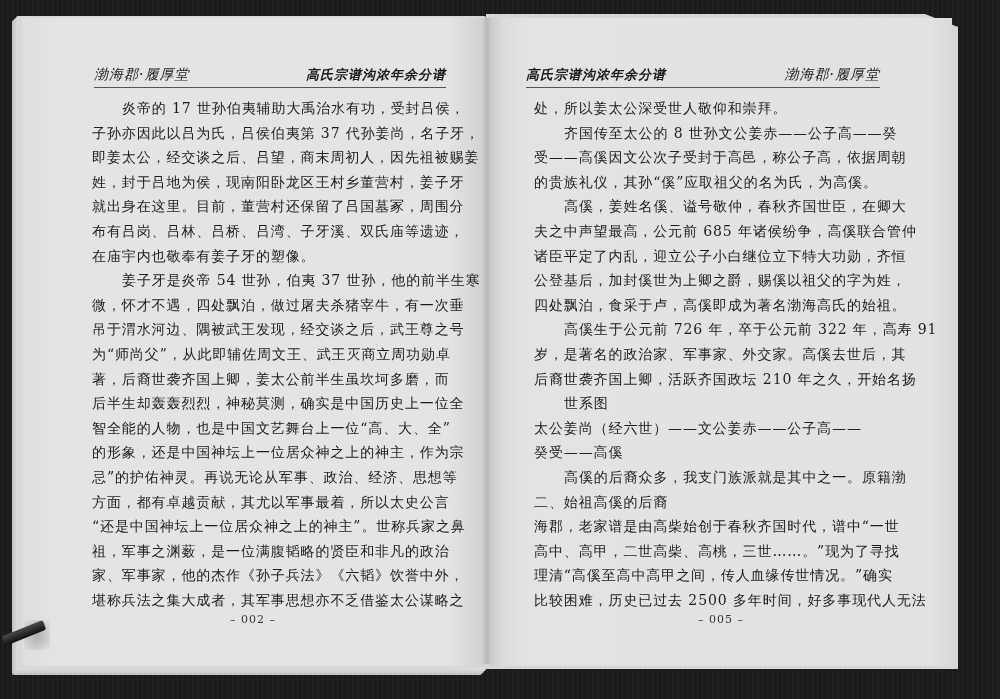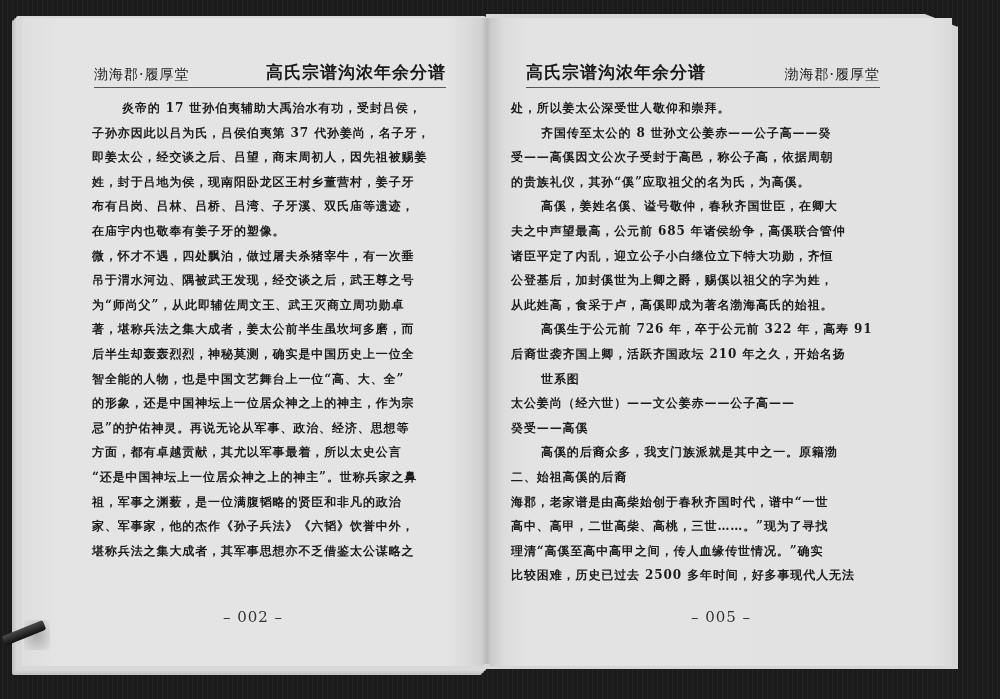--- a/index.html
+++ b/index.html
@@ -33,33 +33,33 @@
       position: absolute; left: 482px; top: 18px; width: 10px; height: 646px;
       background: linear-gradient(90deg, #cfcfcf, #b9b9b9 50%, #cdcdcd);
     }
     .page-header {
       position: absolute; top: 44px; left: 72px; width: 352px; height: 22px;
       border-bottom: 1px solid #555;
       display: flex; justify-content: space-between; align-items: flex-end;
       font-size: 14px; color: #1a1a1a; padding-bottom: 3px;
     }
     .page.right .page-header { left: 36px; width: 354px; }
-    .header-left, .header-right { letter-spacing: 1px; }
-    .header-book { font-weight: bold; font-size: 17px; }
+    .header-left, .header-right { font-style: italic; letter-spacing: 1px; }
+    .header-book { font-weight: bold; font-size: 13px; }
     .page-body {
       position: absolute; top: 78px; left: 70px; width: 356px;
-      font-size: 12px; line-height: 24.6px; color: #1c1c1c;
-      letter-spacing: 0.9px; text-align: justify; font-weight: bold;
+      font-size: 14px; line-height: 24.6px; color: #1c1c1c;
+      letter-spacing: 0.9px; text-align: justify;
     }
-    .page.right .page-body { left: 21px; width: 356px; }
+    .page.right .page-body { left: 44px; width: 356px; }
     .line { display: block; white-space: nowrap; height: 24.6px; overflow: visible; }
     .indent { padding-left: 30px; }
     .page-number {
       position: absolute; bottom: 40px; left: 0; width: 100%;
-      text-align: center; font-size: 15px; color: #333; letter-spacing: 1px;
+      text-align: center; font-size: 11px; color: #333; letter-spacing: 1px;
     }
     .bookmark {
       position: absolute; left: 2px; top: 628px; width: 44px; height: 10px;
       background: linear-gradient(180deg, #4a4a4a, #111);
       transform: rotate(-22deg); border-radius: 2px;
     }
     .bookmark-shadow {
       position: absolute; left: 24px; top: 620px; width: 26px; height: 30px;
       background: radial-gradient(ellipse at center, rgba(80,80,80,0.35), rgba(0,0,0,0));
     }
@@ -76,26 +76,28 @@
   <div class="page left">
     <div class="page-header">
       <span class="header-left">渤海郡·履厚堂</span>
       <span class="header-right header-book">高氏宗谱沟浓年余分谱</span>
     </div>
     <div class="page-body" id="left-body">
         <span class="line indent">炎帝的 17 世孙伯夷辅助大禹治水有功，受封吕侯，</span>
         <span class="line">子孙亦因此以吕为氏，吕侯伯夷第 37 代孙姜尚，名子牙，</span>
         <span class="line">即姜太公，经交谈之后、吕望，商末周初人，因先祖被赐姜</span>
         <span class="line">姓，封于吕地为侯，现南阳卧龙区王村乡董营村，姜子牙</span>
+        <span class="line">就出身在这里。目前，董营村还保留了吕国墓冢，周围分</span>
         <span class="line">布有吕岗、吕林、吕桥、吕湾、子牙溪、双氏庙等遗迹，</span>
         <span class="line">在庙宇内也敬奉有姜子牙的塑像。</span>
+        <span class="line indent">姜子牙是炎帝 54 世孙，伯夷 37 世孙，他的前半生寒</span>
         <span class="line">微，怀才不遇，四处飘泊，做过屠夫杀猪宰牛，有一次垂</span>
         <span class="line">吊于渭水河边、隅被武王发现，经交谈之后，武王尊之号</span>
         <span class="line">为“师尚父”，从此即辅佐周文王、武王灭商立周功勋卓</span>
-        <span class="line">著，堪称兵法之集大成者，姜太公前半生虽坎坷多磨，而</span>
+        <span class="line">著，后裔世袭齐国上卿，姜太公前半生虽坎坷多磨，而</span>
         <span class="line">后半生却轰轰烈烈，神秘莫测，确实是中国历史上一位全</span>
         <span class="line">智全能的人物，也是中国文艺舞台上一位“高、大、全”</span>
         <span class="line">的形象，还是中国神坛上一位居众神之上的神主，作为宗</span>
         <span class="line">忌”的护佑神灵。再说无论从军事、政治、经济、思想等</span>
         <span class="line">方面，都有卓越贡献，其尤以军事最着，所以太史公言</span>
         <span class="line">“还是中国神坛上一位居众神之上的神主”。世称兵家之鼻</span>
         <span class="line">祖，军事之渊薮，是一位满腹韬略的贤臣和非凡的政治</span>
         <span class="line">家、军事家，他的杰作《孙子兵法》《六韬》饮誉中外，</span>
         <span class="line">堪称兵法之集大成者，其军事思想亦不乏借鉴太公谋略之</span>
       </div>
@@ -111,22 +113,23 @@
     </div>
     <div class="page-body" id="right-body">
         <span class="line">处，所以姜太公深受世人敬仰和崇拜。</span>
         <span class="line indent">齐国传至太公的 8 世孙文公姜赤——公子高——癸</span>
         <span class="line">受——高傒因文公次子受封于高邑，称公子高，依据周朝</span>
         <span class="line">的贵族礼仪，其孙“傒”应取祖父的名为氏，为高傒。</span>
         <span class="line indent">高傒，姜姓名傒、谥号敬仲，春秋齐国世臣，在卿大</span>
         <span class="line">夫之中声望最高，公元前 685 年诸侯纷争，高傒联合管仲</span>
         <span class="line">诸臣平定了内乱，迎立公子小白继位立下特大功勋，齐恒</span>
         <span class="line">公登基后，加封傒世为上卿之爵，赐傒以祖父的字为姓，</span>
-        <span class="line">从此姓高，食采于卢，高傒即成为著名渤海高氏的始祖。</span>
+        <span class="line">四处飘泊，食采于卢，高傒即成为著名渤海高氏的始祖。</span>
         <span class="line indent">高傒生于公元前 726 年，卒于公元前 322 年，高寿 91</span>
+        <span class="line">岁，是著名的政治家、军事家、外交家。高傒去世后，其</span>
         <span class="line">后裔世袭齐国上卿，活跃齐国政坛 210 年之久，开始名扬</span>
         <span class="line indent">世系图</span>
         <span class="line">太公姜尚（经六世）——文公姜赤——公子高——</span>
         <span class="line">癸受——高傒</span>
         <span class="line indent">高傒的后裔众多，我支门族派就是其中之一。原籍渤</span>
         <span class="line">二、始祖高傒的后裔</span>
         <span class="line">海郡，老家谱是由高柴始创于春秋齐国时代，谱中“一世</span>
         <span class="line">高中、高甲，二世高柴、高桃，三世……。”现为了寻找</span>
         <span class="line">理清“高傒至高中高甲之间，传人血缘传世情况。”确实</span>
         <span class="line">比较困难，历史已过去 2500 多年时间，好多事现代人无法</span>

